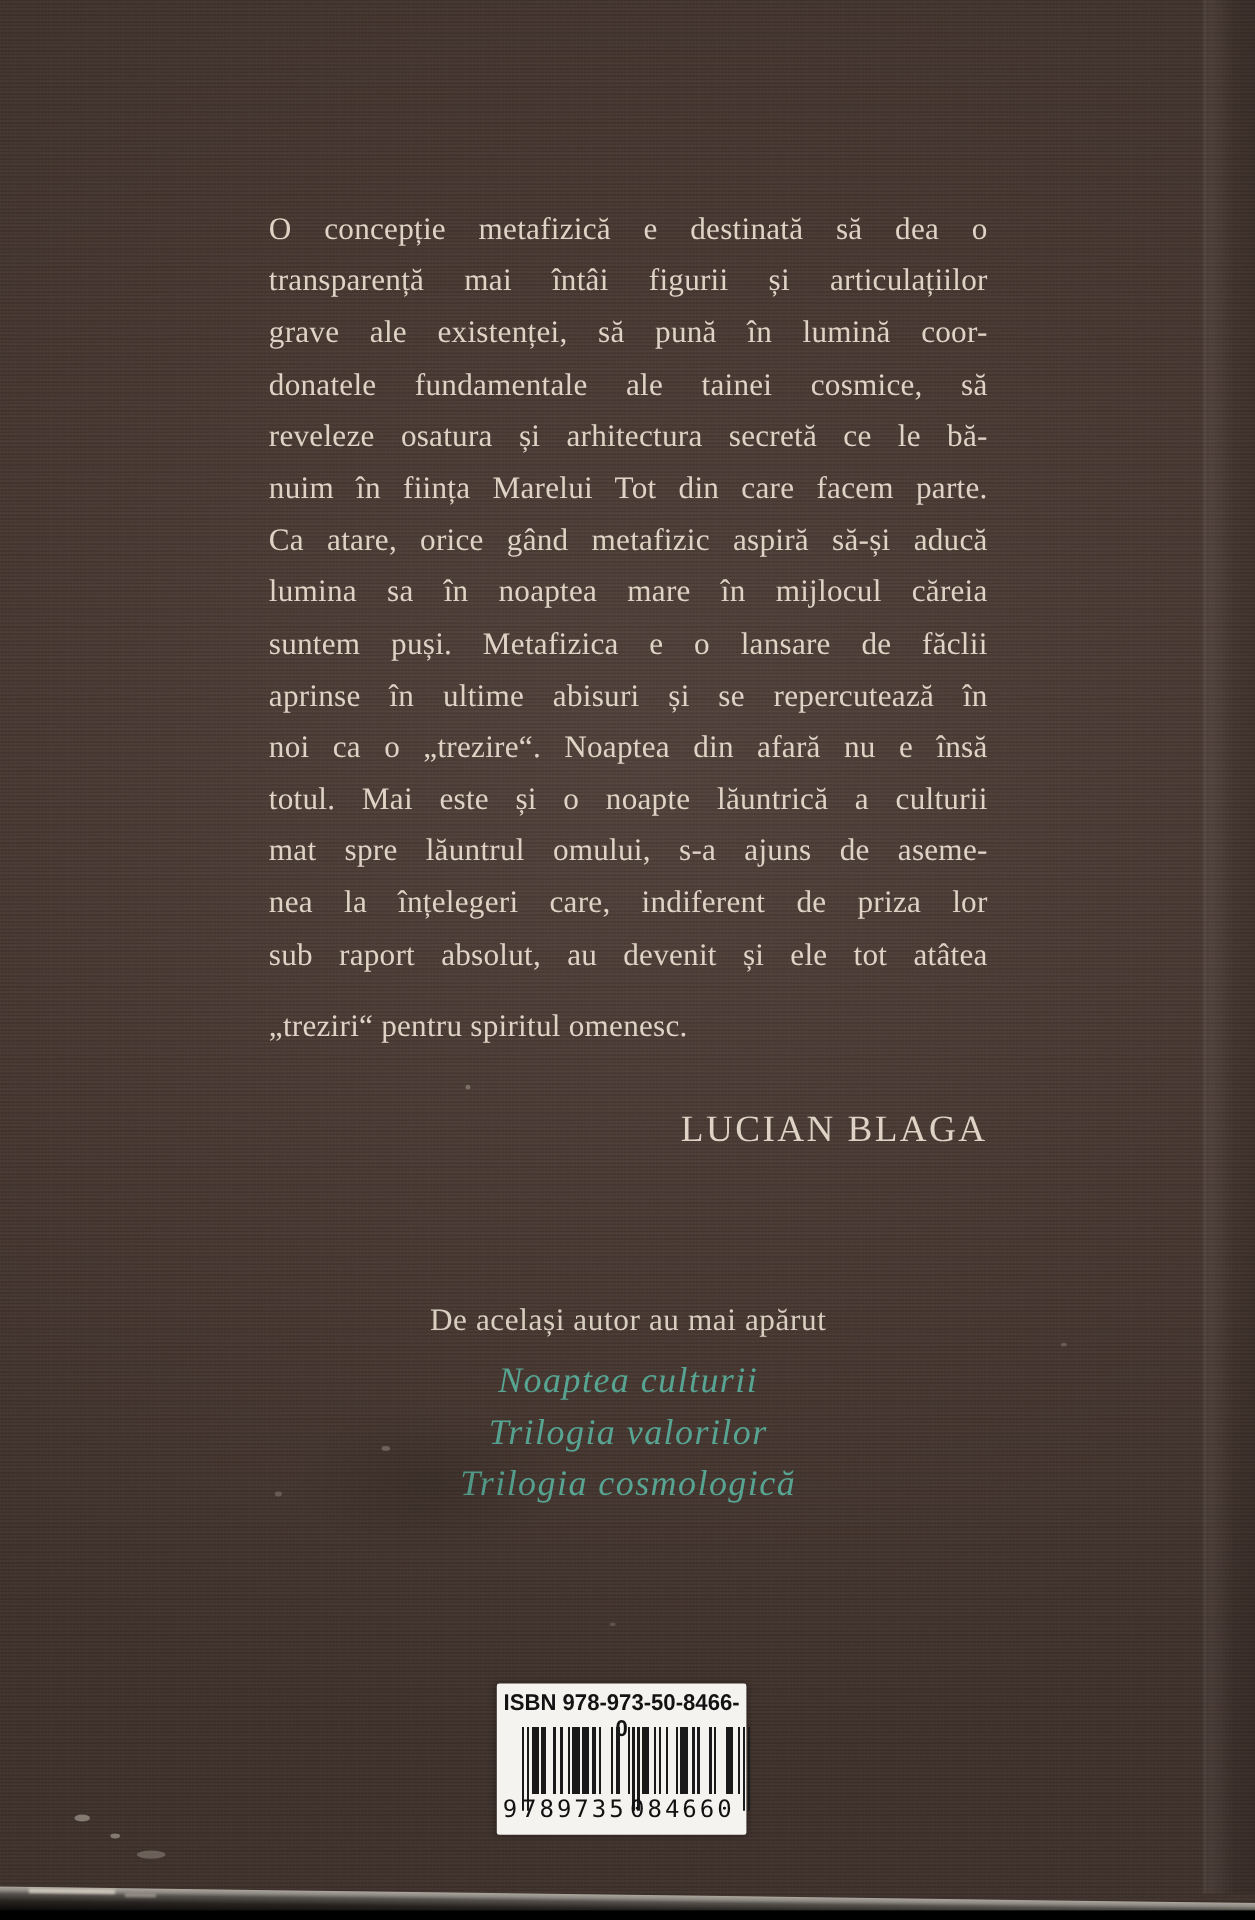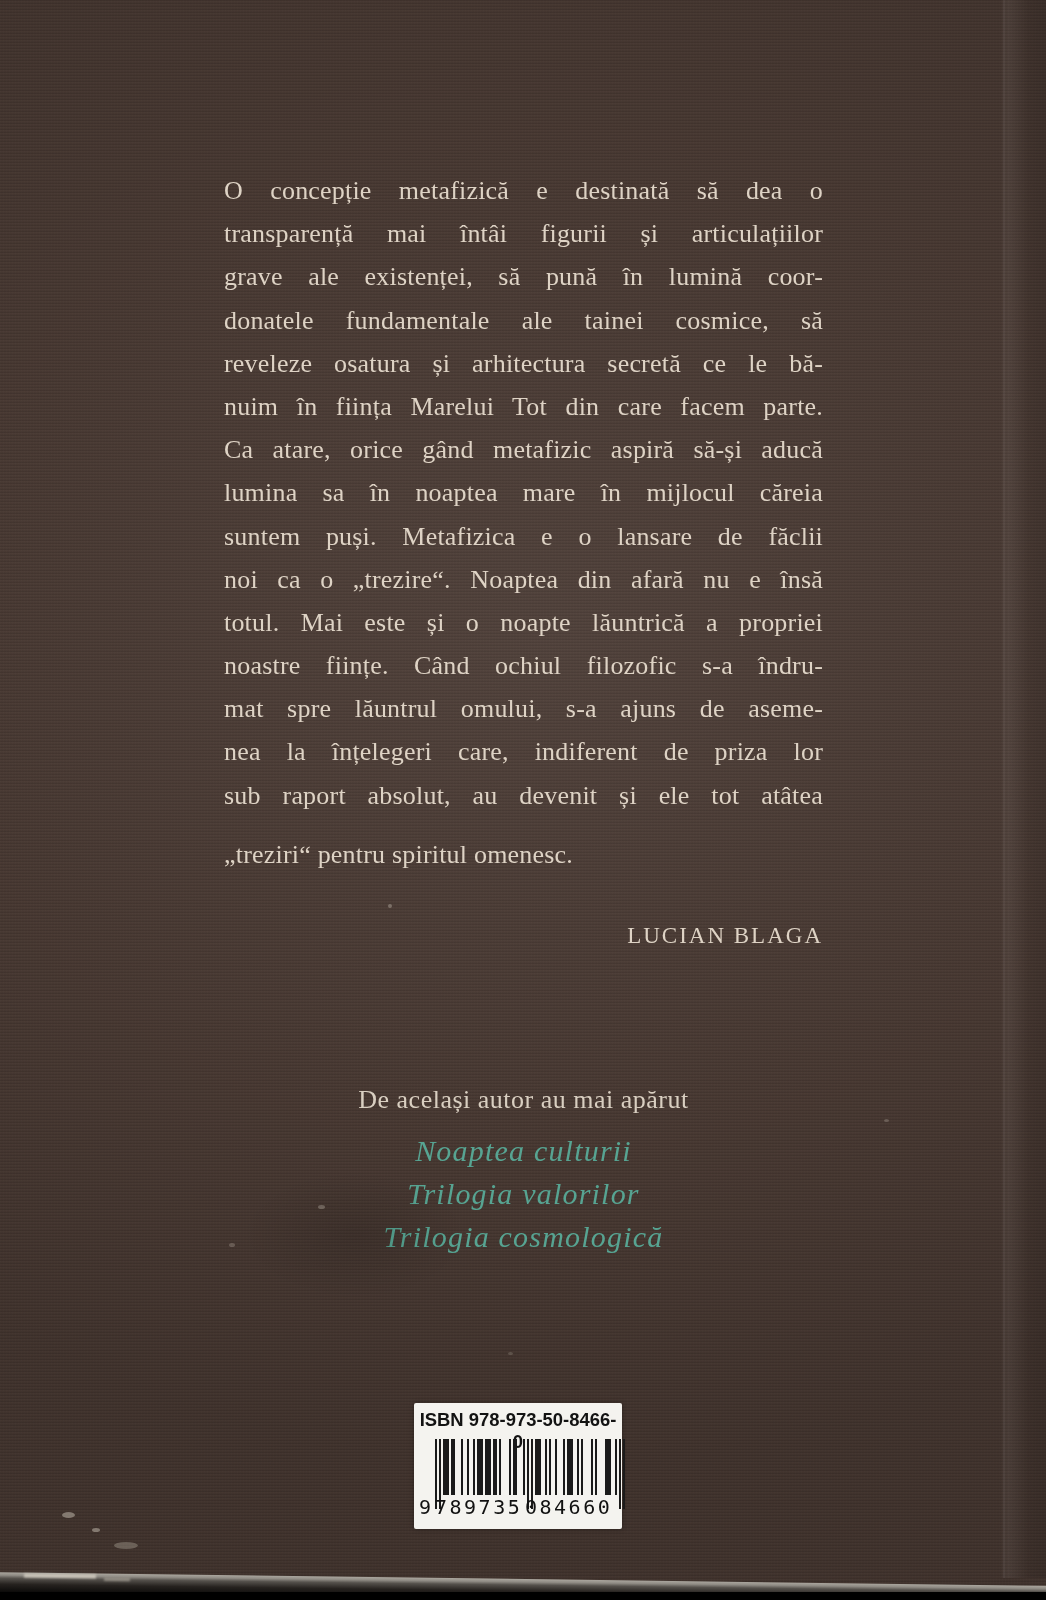--- a/index.html
+++ b/index.html
@@ -25,21 +25,21 @@
   }
   .quote-line{
     text-align:justify;
     text-align-last:justify;
     height:43.2px;white-space:nowrap;
   }
   .quote-line:last-child{text-align-last:left;margin-top:16px;}
   
   .author{
     position:absolute;left:224px;top:923px;width:599px;
-    text-align:right;font-size:23px;letter-spacing:2px;color:#ded3c5;
+    text-align:right;font-size:31px;letter-spacing:2px;color:#ded3c5;
   }
   
   .works-heading{
     position:absolute;left:224px;top:1085px;width:599px;
     text-align:center;font-size:26px;letter-spacing:0.5px;color:#d9cfc1;
   }
   .works{
     position:absolute;left:224px;top:1129px;width:599px;
     text-align:center;font-style:italic;font-size:30px;line-height:43px;
     color:#57a492;letter-spacing:1.2px;
@@ -110,23 +110,23 @@
 
   <div class="quote-line">O concepție metafizică e destinată să dea o</div>
       <div class="quote-line">transparență mai întâi figurii și articulațiilor</div>
       <div class="quote-line">grave ale existenței, să pună în lumină coor-</div>
       <div class="quote-line">donatele fundamentale ale tainei cosmice, să</div>
       <div class="quote-line">reveleze osatura și arhitectura secretă ce le bă-</div>
       <div class="quote-line">nuim în ființa Marelui Tot din care facem parte.</div>
       <div class="quote-line">Ca atare, orice gând metafizic aspiră să-și aducă</div>
       <div class="quote-line">lumina sa în noaptea mare în mijlocul căreia</div>
       <div class="quote-line">suntem puși. Metafizica e o lansare de făclii</div>
+      <div class="quote-line">aprinse în ultime abisuri și se repercutează în</div>
       <div class="quote-line">noi ca o „trezire“. Noaptea din afară nu e însă</div>
-      <div class="quote-line">totul. Mai este și o noapte lăuntrică a propriei</div>
-      <div class="quote-line">noastre ființe. Când ochiul filozofic s-a îndru-</div>
+      <div class="quote-line">totul. Mai este și o noapte lăuntrică a culturii</div>
       <div class="quote-line">mat spre lăuntrul omului, s-a ajuns de aseme-</div>
       <div class="quote-line">nea la înțelegeri care, indiferent de priza lor</div>
       <div class="quote-line">sub raport absolut, au devenit și ele tot atâtea</div>
       <div class="quote-line">„treziri“ pentru spiritul omenesc.</div>
     </div>
 
   <div class="author">LUCIAN BLAGA</div>
 
   <div class="works-heading">De același autor au mai apărut</div>
 

